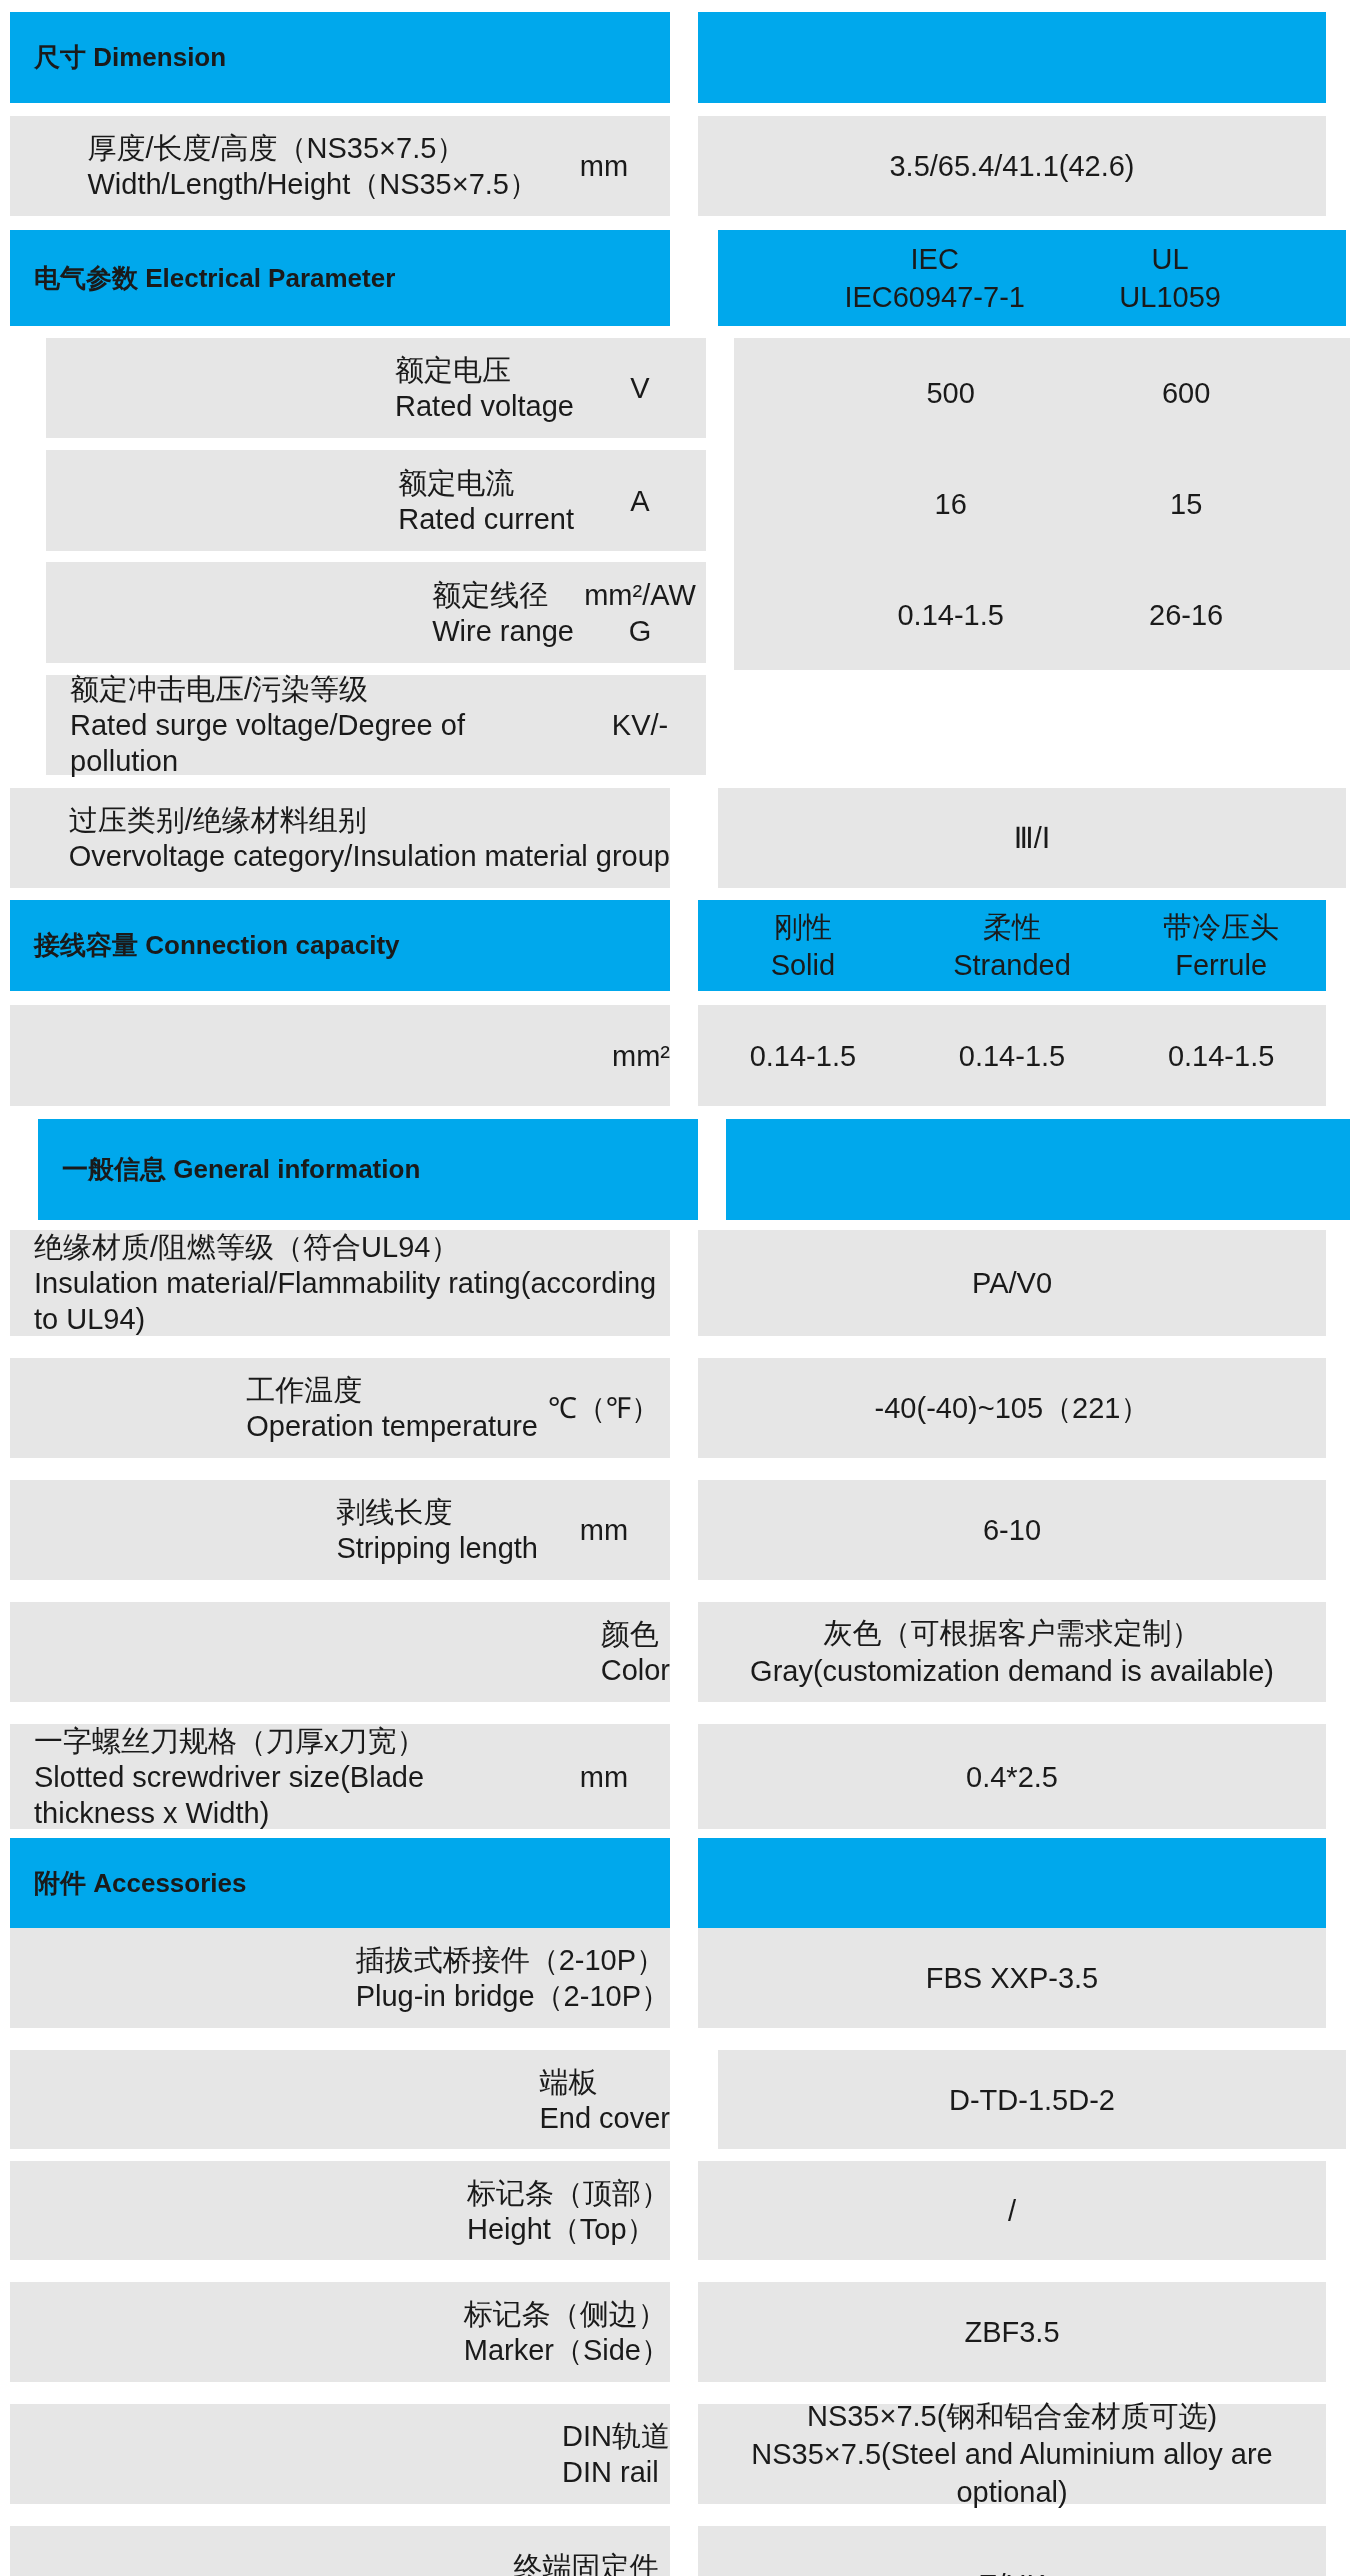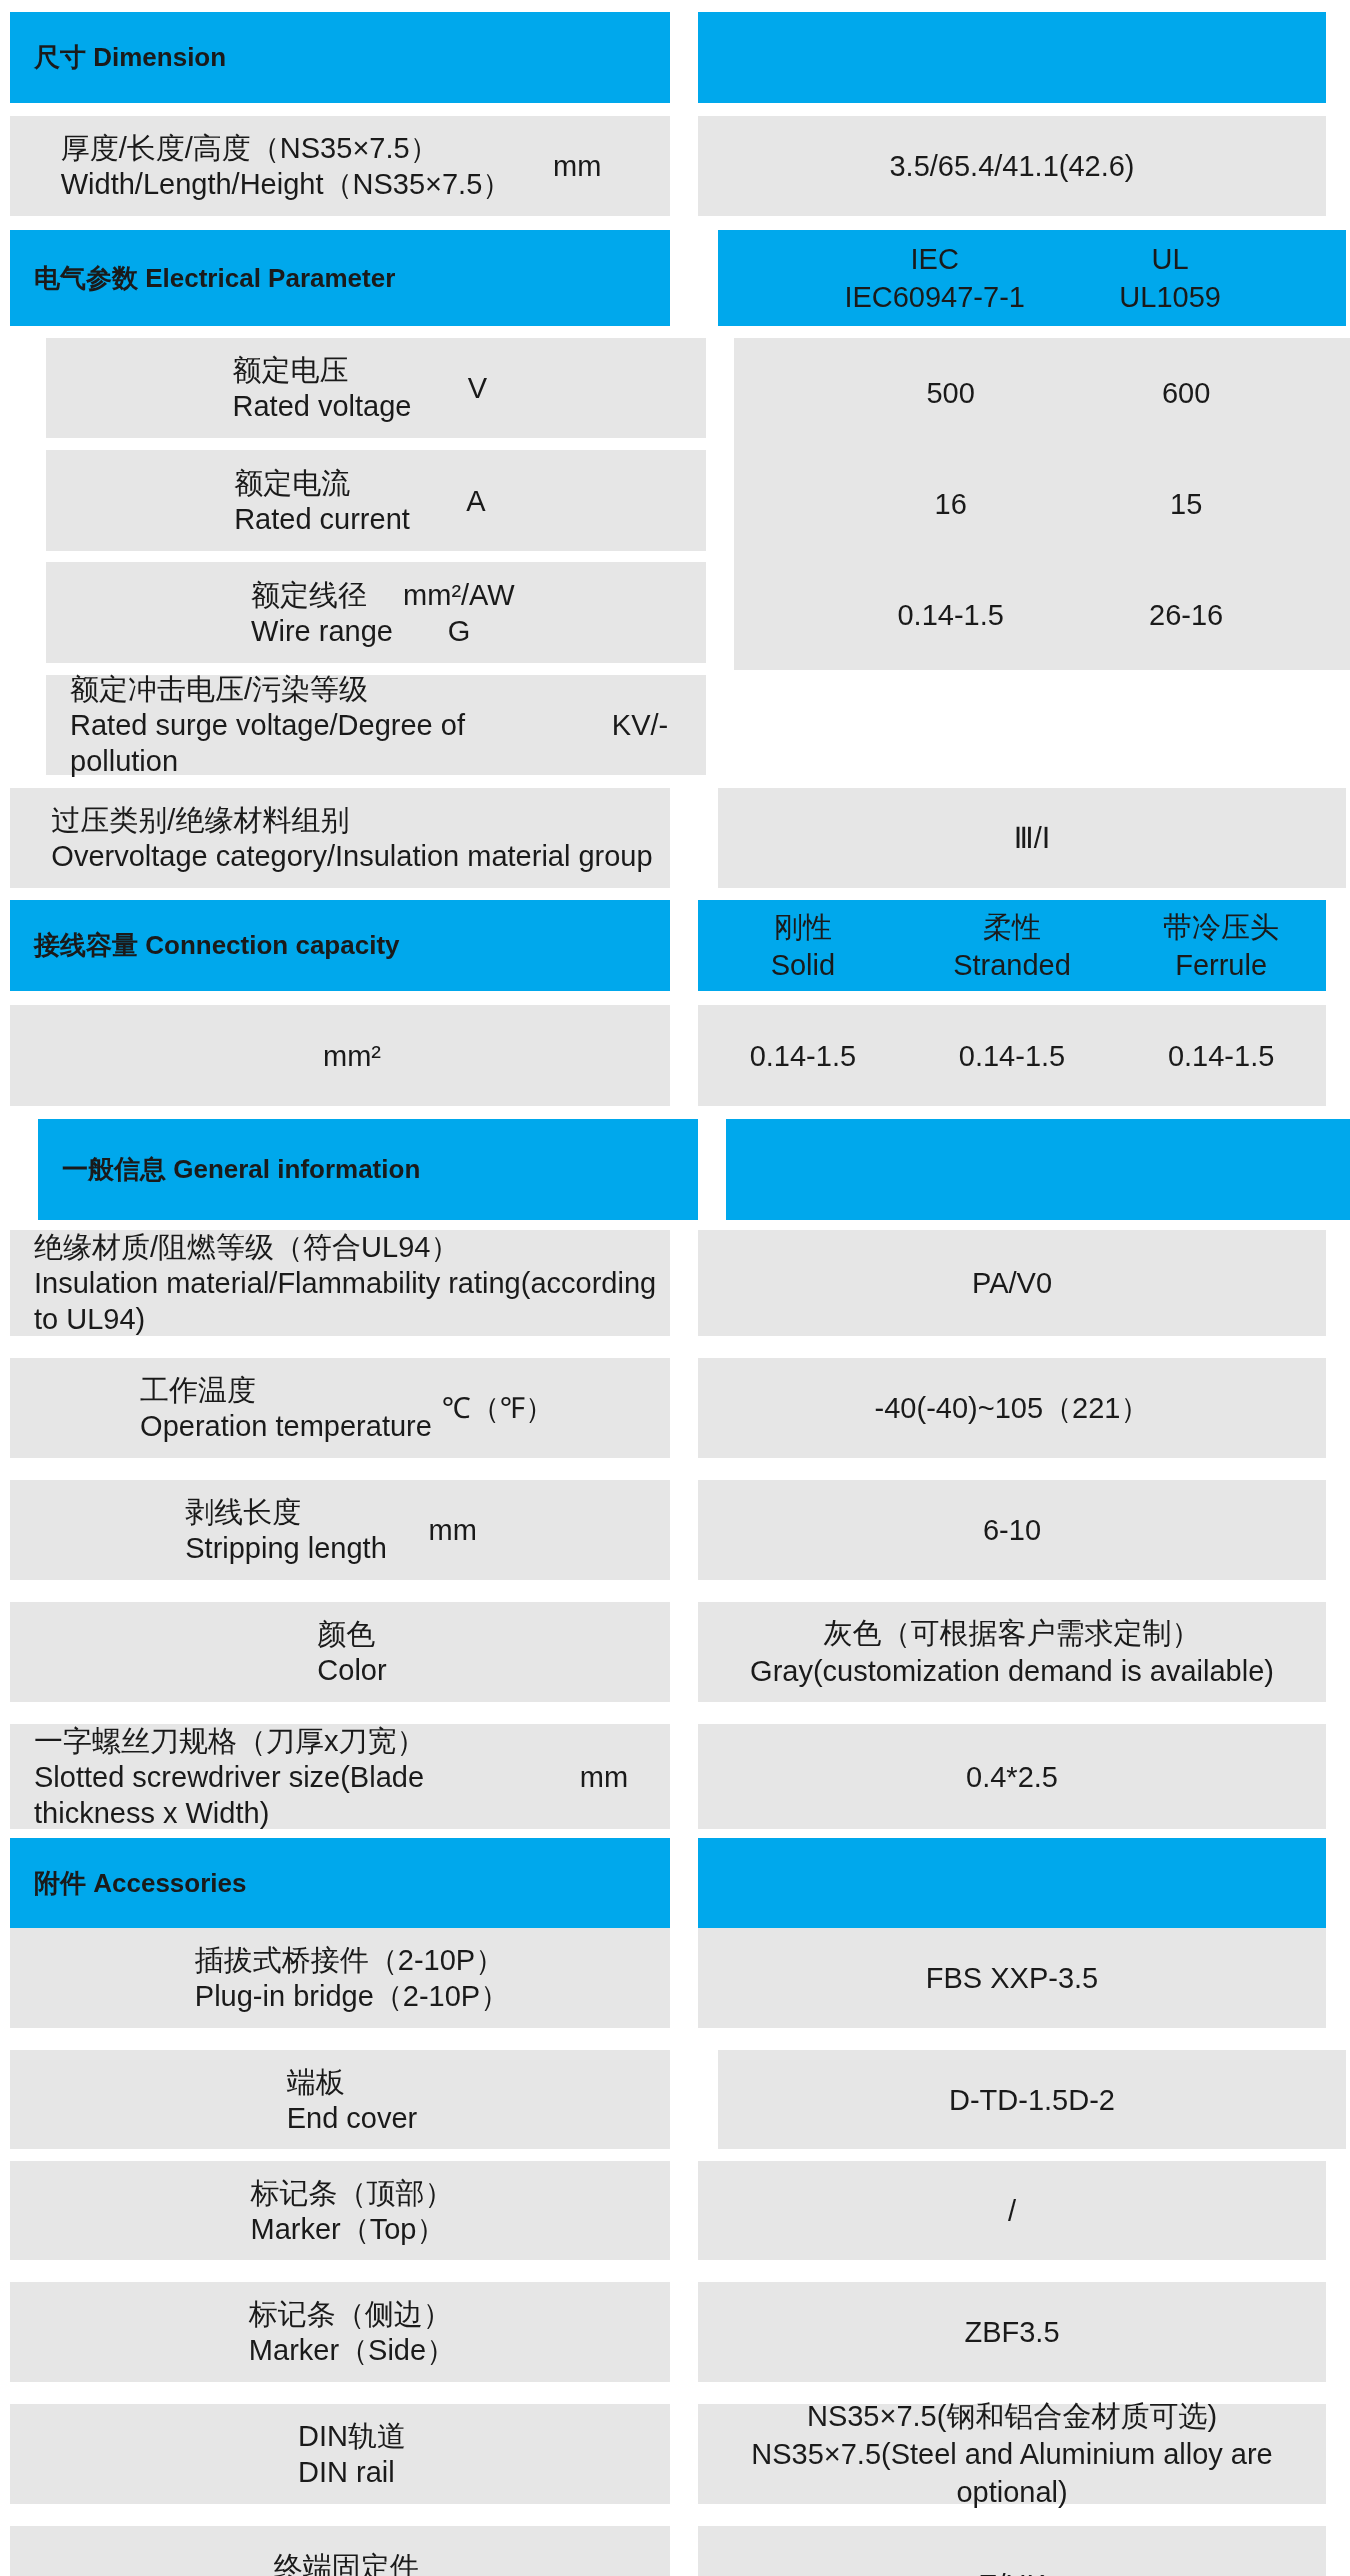--- a/index.html
+++ b/index.html
@@ -22,21 +22,21 @@
   .row{display:flex;margin-left:10px;}
   .mb13{margin-bottom:13px;} .mb14{margin-bottom:14px;} .mb12{margin-bottom:12px;gap:20px;}
   .mb11{margin-bottom:22px;} .mb10{margin-bottom:10px;padding-left:28px;} .mb9{margin-bottom:9px;}
   .mb17{}
   .l{width:660px;margin-right:28px;background:var(--row_bg);box-sizing:border-box;flex-shrink:0;}
   .r{width:628px;background:var(--row_bg);box-sizing:border-box;flex-shrink:0;}
   .cyan{background:var(--accent);}
   
   .hl{display:flex;align-items:center;padding-left:24px;font-weight:700;font-size:26px;}
   
-  .label-cell{display:flex;align-items:center;justify-content:center;padding-left:24px;}
+  .label-cell{display:flex;align-items:center;justify-content:flex-end;padding-left:24px;}
   .lbl{line-height:36px;}
   .unit{width:132px;flex-shrink:0;text-align:center;line-height:36px;overflow-wrap:anywhere;}
   
   .val{display:flex;align-items:center;justify-content:center;text-align:center;line-height:38px;}
   .rel{position:relative;}
   .colpos{position:absolute;top:50%;transform:translate(-50%,-50%);text-align:center;line-height:38px;white-space:nowrap;}
   .p345{left:34.5%;} .p72{left:72%;}
   .p167{left:16.7%;} .p50{left:50%;} .p833{left:83.3%;}
   
   .h91{height:91px;} .h96{height:96px;} .h100{height:100px;} .h101{height:101px;}
@@ -258,21 +258,21 @@
         <div>End cover</div>
       </div>
     </div>
     <div class="r val h99">D-TD-1.5D-2</div>
   </div>
 
   <div class="row mb11">
     <div class="l label-cell h99">
       <div class="lbl">
         <div>标记条（顶部）</div>
-        <div>Marker（Top）</div>
+        <div>Height（Top）</div>
       </div>
     </div>
     <div class="r val h99">/</div>
   </div>
 
   <div class="row mb11">
     <div class="l label-cell h100">
       <div class="lbl">
         <div>标记条（侧边）</div>
         <div>Marker（Side）</div>

